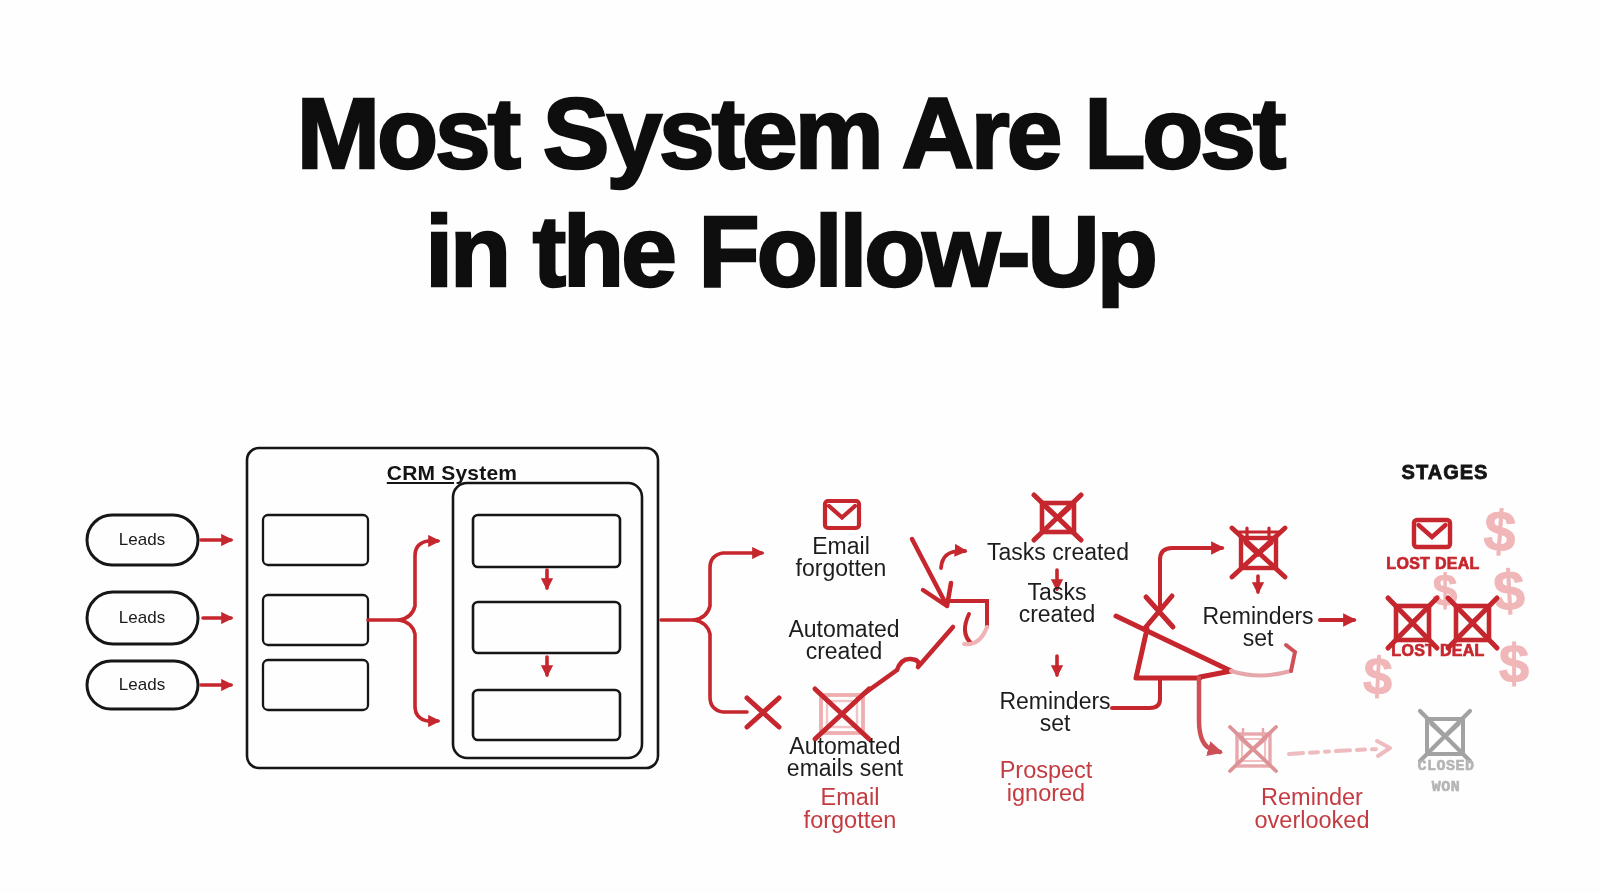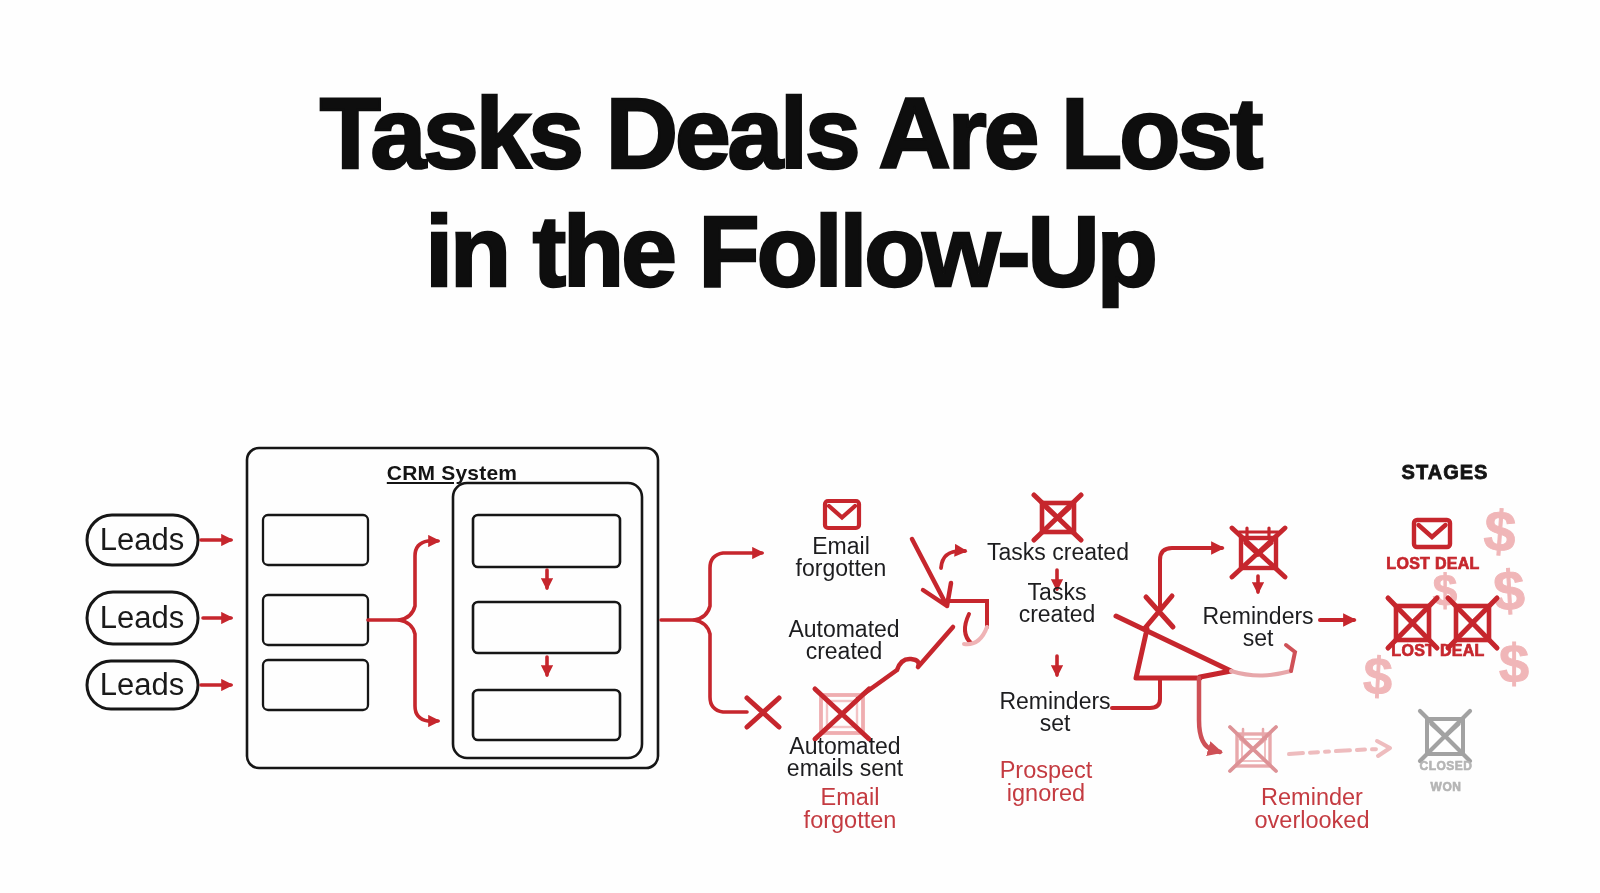--- a/index.html
+++ b/index.html
@@ -5,30 +5,30 @@
   html,body{margin:0;padding:0;background:#ffffff;}
   .stage{position:relative;width:1600px;height:893px;overflow:hidden;
          font-family:"Liberation Sans",sans-serif;background:#fefefe;}
   .abs{position:absolute;}
   .ctr{transform:translateX(-50%);text-align:center;}
   
   .title{left:790px;top:74px;width:1400px;font-size:100px;line-height:118px;
          font-weight:700;color:#0e0e0e;letter-spacing:-3px;
          -webkit-text-stroke:2.5px #0e0e0e;white-space:pre-line;}
   
-  .leads{font-size:31px;color:#1a1a1a;line-height:26px;}
+  .leads{font-size:17px;color:#1a1a1a;line-height:26px;}
   .crmtitle{font-size:21px;font-weight:600;color:#141414;letter-spacing:.2px;text-decoration:underline;}
   .flow{font-size:23px;line-height:22px;color:#1d1d1f;white-space:pre-line;}
   .rlabel{font-size:23.5px;line-height:22.5px;color:#c43b41;white-space:pre-line;}
   .stagehead{font-size:20px;font-weight:700;color:#141414;letter-spacing:1px;
              -webkit-text-stroke:.8px #141414;}
   .lostdeal{font-size:16px;font-weight:700;color:#c6262d;letter-spacing:.3px;
             -webkit-text-stroke:.7px #c6262d;}
-  .closedwon{font-size:12px;font-weight:700;color:#b5b5b5;line-height:21px;
-             letter-spacing:.5px;white-space:pre-line;-webkit-text-stroke:.6px #b5b5b5;}
+  .closedwon{font-size:15px;font-weight:700;color:#b5b5b5;line-height:21px;
+             letter-spacing:.5px;white-space:pre-line;font-family:Liberation Mono, monospace;-webkit-text-stroke:.6px #b5b5b5;}
   .dollar{font-weight:700;color:#f0b6b8;-webkit-text-stroke:1px #f0b6b8;z-index:0;}
   svg.layer{left:0;top:0;z-index:1;}
   .txt{z-index:2;}
 </style>
 </head>
 <body>
 
 <div class="stage">
 
   <span class="abs ctr dollar" style="left:1500px;top:498px;font-size:57px;transform:translateX(-50%) rotate(4deg);">$</span>
@@ -141,21 +141,21 @@
         <path d="M1431,724 L1445,737 L1459,724" stroke-width="3.2"></path>
         <path d="M1420,711 L1470,761 M1470,711 L1420,761" stroke-width="4.2"></path>
       </g>
       <g stroke="#eebcbe" stroke-width="4" fill="none">
         <path d="M1289,754 C1320,752 1352,750 1380,749" stroke-dasharray="14 7 8 7 4 7"></path>
         <path d="M1390,748 L1377,741 M1390,748 L1378,756"></path>
       </g>
     </g>
   </svg>
 
-  <div class="abs ctr txt title"><span>Tasks Deals Are Lost</span>
+  <div class="abs ctr txt title"><span>Most System Are Lost</span>
 <span>in the Follow-Up</span></div>
 
   <div class="abs ctr txt leads" style="left:142px;top:527px;">Leads</div>
   <div class="abs ctr txt leads" style="left:142px;top:605px;">Leads</div>
   <div class="abs ctr txt leads" style="left:142px;top:672px;">Leads</div>
 
   <div class="abs ctr txt crmtitle" style="left:452px;top:461px;">CRM System</div>
 
   <div class="abs ctr txt flow" style="left:841px;top:535px;">Email
 forgotten</div>

